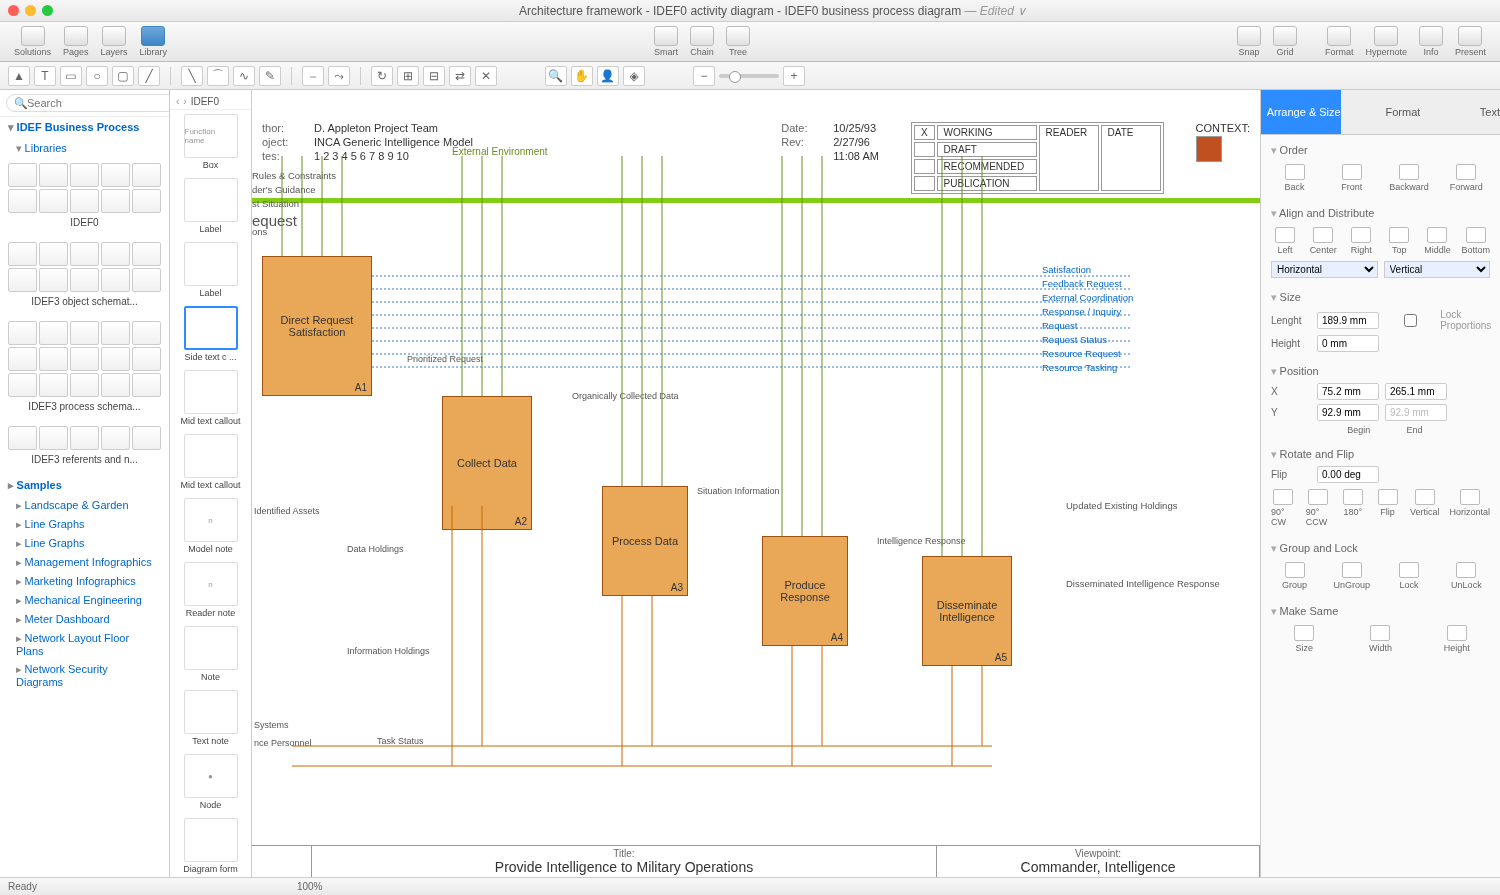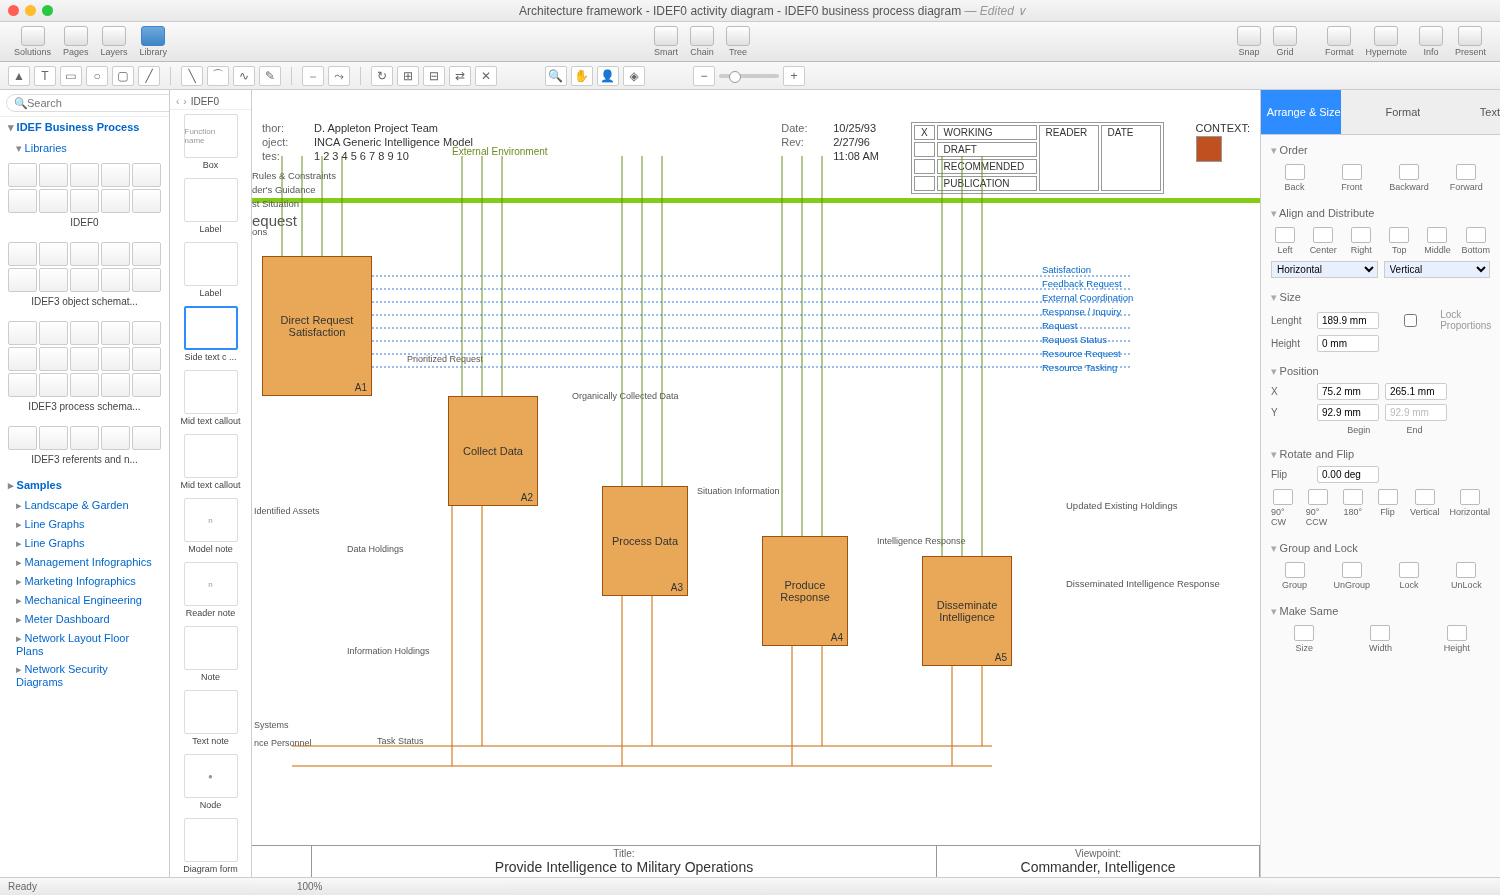--- a/index.html
+++ b/index.html
@@ -431,21 +431,21 @@
           <div class="extlabel" style="top: 38px; left: 0px; font-size: 9.5px;">der's Guidance</div>
           <div class="extlabel" style="top: 52px; left: 0px; font-size: 9.5px;">st Situation</div>
           <div class="extlabel" style="top: 66px; left: 0px; font-size: 15px;">equest</div>
           <div class="extlabel" style="top: 80px; left: 0px; font-size: 9.5px;">ons</div>
         </div>
 
       <div class="actbox" style="top:110px;left:10px;width:110px;height:140px">
           <span>Direct Request Satisfaction</span>
           <span class="aid">A1</span>
         </div>
-      <div class="actbox" style="top:250px;left:196px;width:90px;height:110px">
+      <div class="actbox" style="top:250px;left:190px;width:90px;height:134px">
           <span>Collect Data</span>
           <span class="aid">A2</span>
         </div>
       <div class="actbox" style="top:340px;left:350px;width:86px;height:110px">
           <span>Process Data</span>
           <span class="aid">A3</span>
         </div>
       <div class="actbox" style="top:390px;left:510px;width:86px;height:110px">
           <span>Produce Response</span>
           <span class="aid">A4</span>

